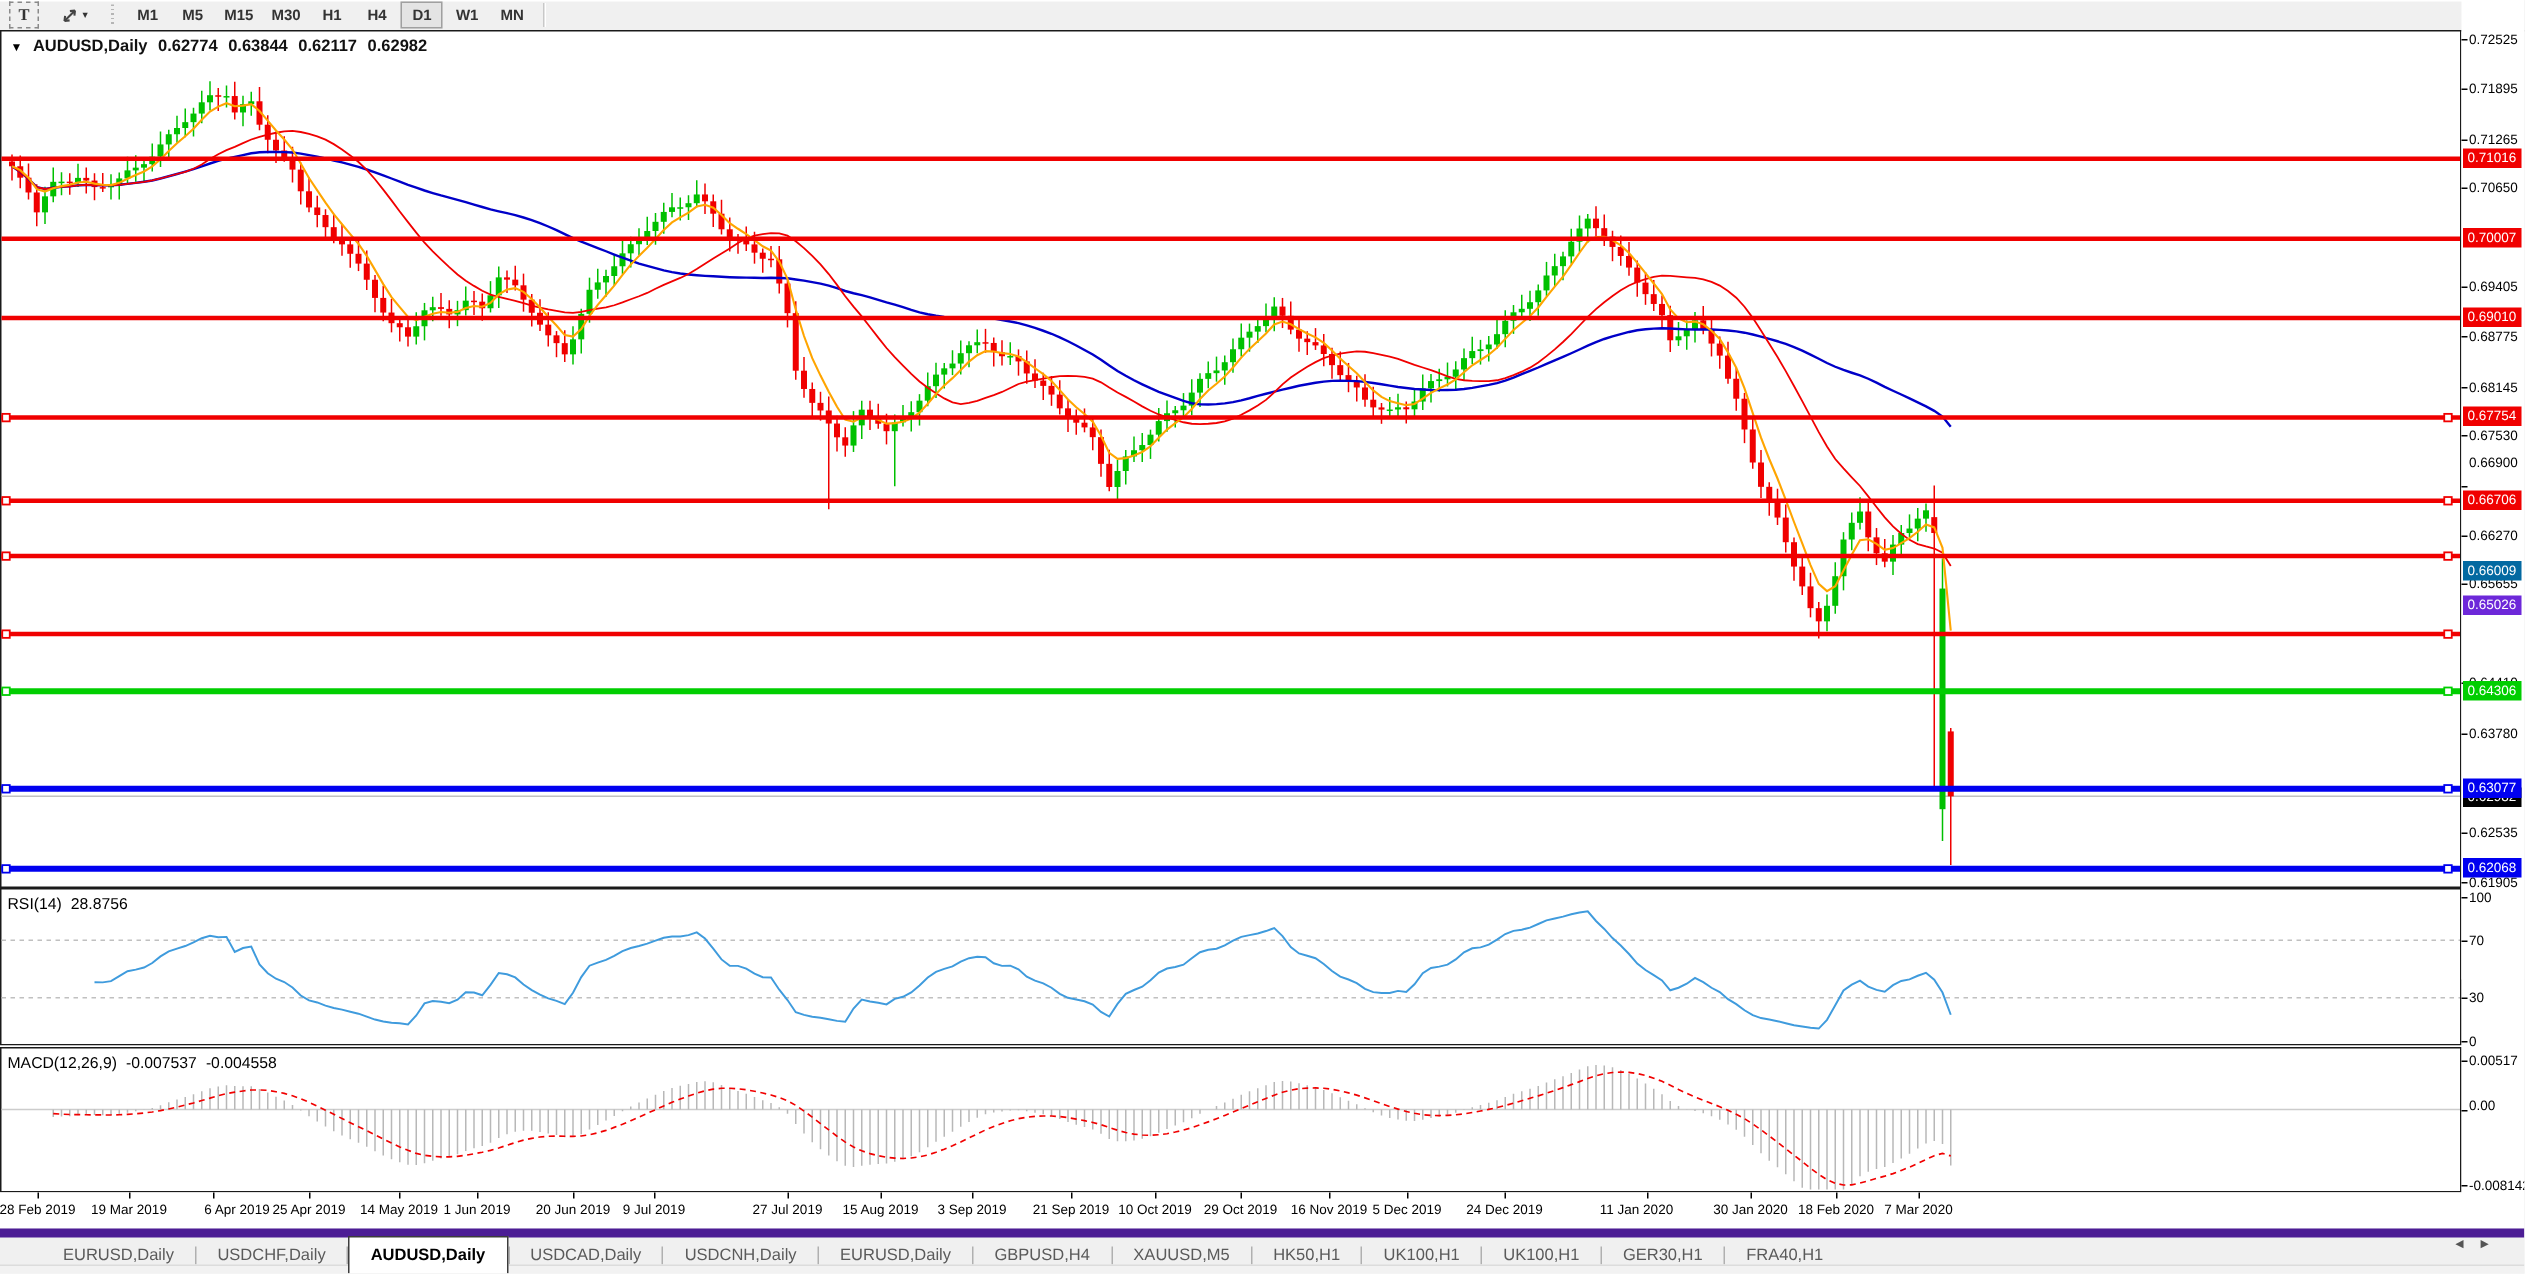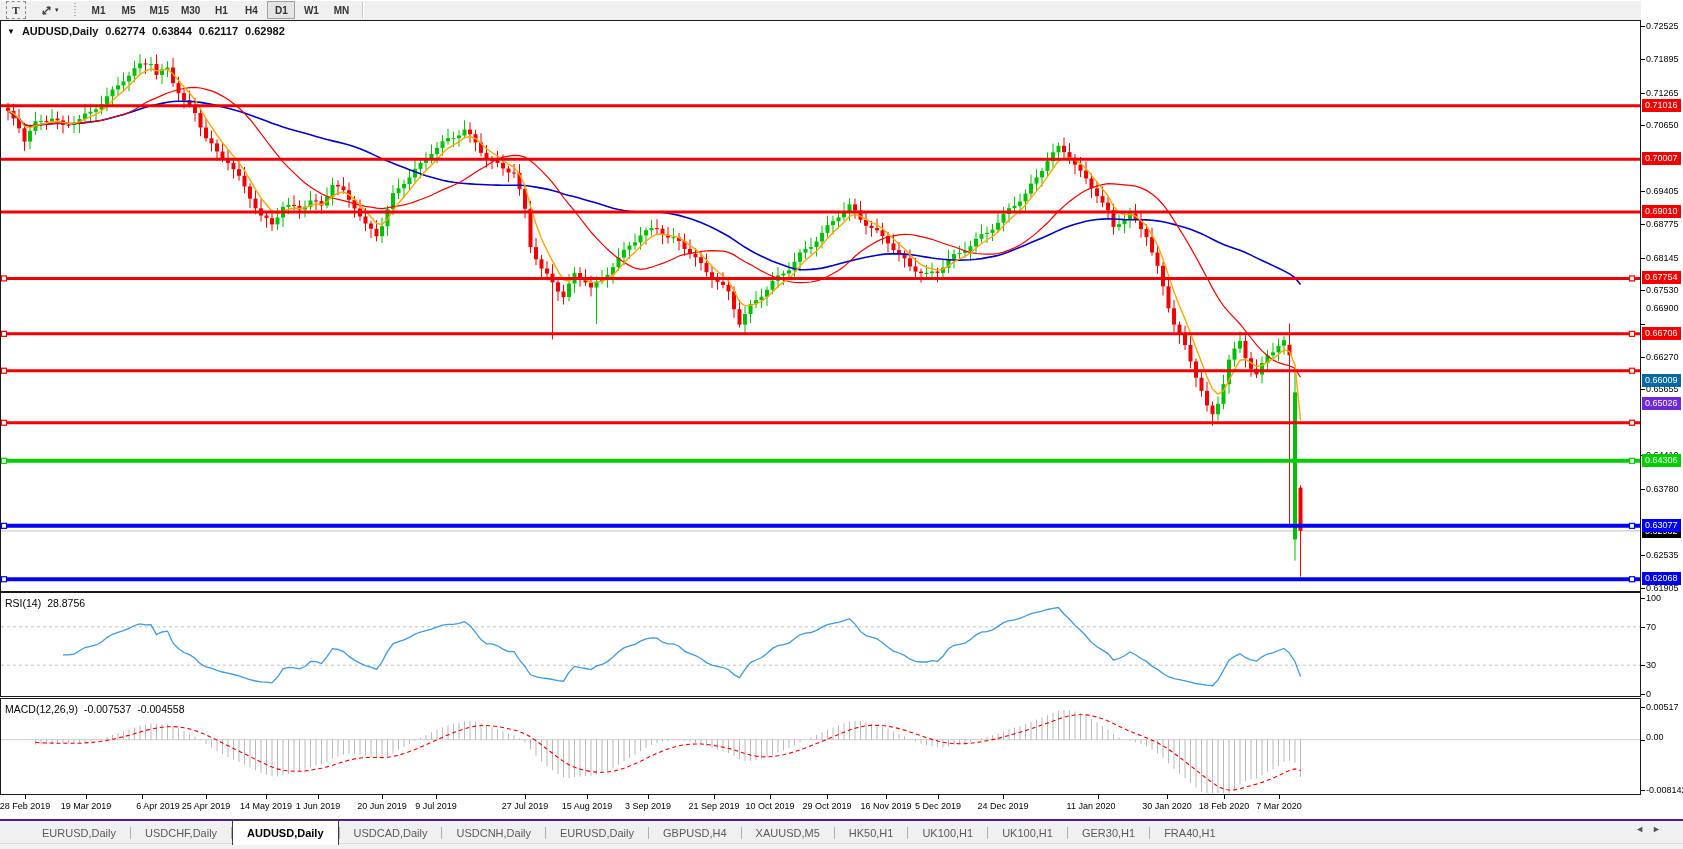--- a/index.html
+++ b/index.html
@@ -33,21 +33,21 @@
   .ptick{position:absolute;left:5px;font-size:9px;color:#000;height:12px;line-height:12px;white-space:nowrap;}
   .pdash{position:absolute;left:0;width:4px;height:1px;background:#000;}
   .plabel{position:absolute;left:1px;height:13px;line-height:13px;font-size:9px;color:#fff;
           padding:0 3px;white-space:nowrap;z-index:4;}
   
   #dates{position:absolute;left:0;top:795px;width:1641px;height:24px;background:#fff;}
   .dtick{position:absolute;top:0;width:1px;height:4px;background:#000;}
   .dlabel{position:absolute;top:6px;transform:translateX(-50%);font-size:9px;color:#000;white-space:nowrap;}
   
   #tabbar{position:absolute;left:0;top:819px;width:1683px;height:24px;background:#f0f0f0;
-          border-top:2px solid #4c1d95;display:flex;align-items:stretch;}
+          border-top:6px solid #4c1d95;display:flex;align-items:stretch;}
   .tabspacer{width:28px;}
   .tab{display:flex;align-items:center;padding:0 14px;font-size:11px;color:#5a5a5a;cursor:default;white-space:nowrap;}
   .tab.active{background:#fff;border:1px solid #3c3c3c;border-bottom:none;margin-top:-1px;font-weight:bold;color:#000;z-index:2;}
   .tsep{width:1px;height:12px;background:#b0b0b0;align-self:center;}
   #tabarrows{position:absolute;right:14px;top:824px;font-size:9px;color:#555;letter-spacing:8px;}
   #bottomstrip{position:absolute;left:0;top:843px;width:1683px;height:6px;background:#f2f2f2;border-top:1px solid #dcdcdc;}
 </style>
 </head>
 <body>
 

